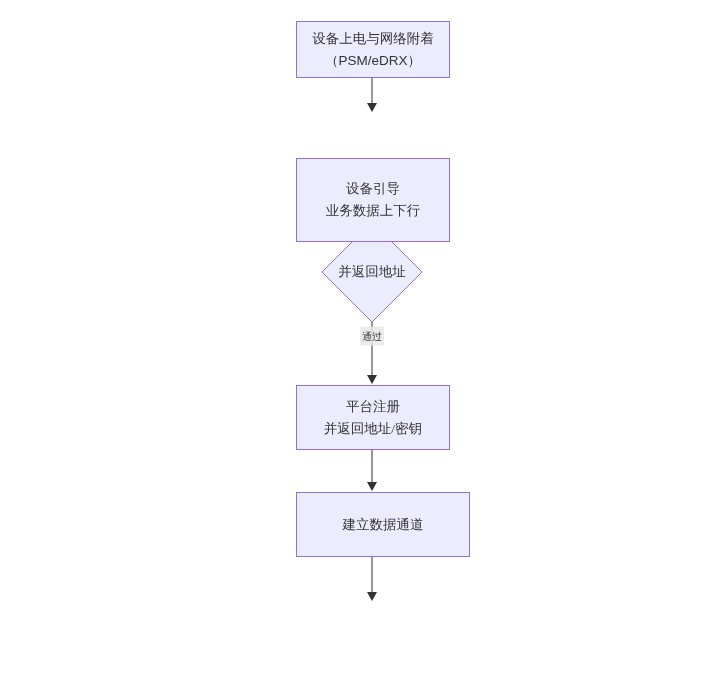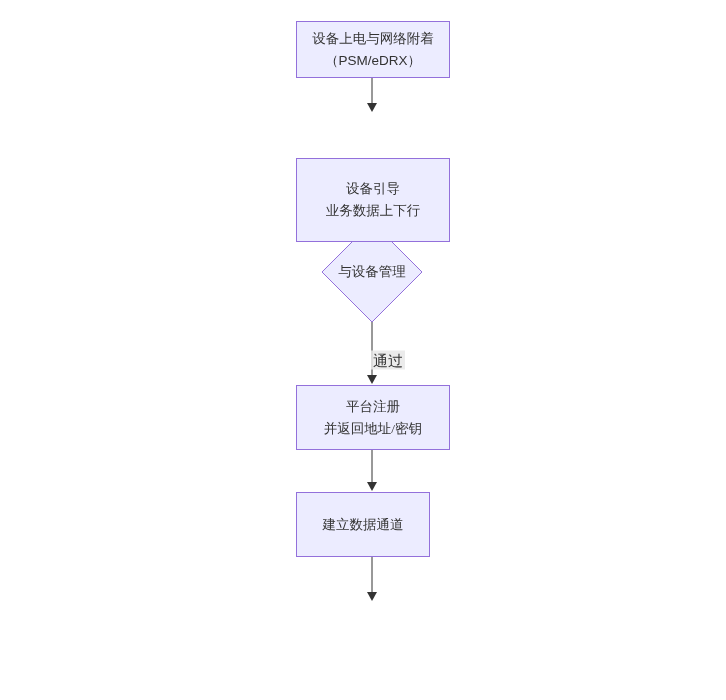--- a/index.html
+++ b/index.html
@@ -46,35 +46,34 @@
     display: flex;
     align-items: center;
     justify-content: center;
     color: #333333;
     font-size: 13.5px;
     white-space: nowrap;
   }
   .edge-label {
     position: absolute;
     left: 372px;
-    top: 360px;
+    top: 336px;
     transform: translate(-50%, -50%);
     background: rgba(232,232,232,0.85);
     color: #333333;
-    font-size: 15px;
+    font-size: 10px;
     line-height: 19px;
     padding: 0 2px;
     white-space: nowrap;
-    margin-left: 16px;
   }
   
   #node-power   { left: 296px; top: 21px;  width: 154px; height: 57px; }
   #node-boot    { left: 296px; top: 113px; width: 154px; height: 84px; margin-top: 45px; }
   #node-reg     { left: 296px; top: 385px; width: 154px; height: 65px; font-family: Liberation Serif, serif; }
-  #node-chan    { left: 296px; top: 492px; width: 134px; height: 65px; }
+  #node-chan    { left: 296px; top: 492px; width: 174px; height: 65px; }
   #node-biz     { left: 299px; top: 602px; width: 149px; height: 65px; }
 </style>
 </head>
 <body>
 
 <div class="canvas">
 
   <svg class="connectors" width="726" height="700" viewBox="0 0 726 700" xmlns="http://www.w3.org/2000/svg">
 
     <g>
@@ -109,21 +108,21 @@
     <span>设备上电与网络附着</span>
     <span>（PSM/eDRX）</span>
   </div>
 
   <div class="node-rect" id="node-boot">
     <span>设备引导</span>
     <span>业务数据上下行</span>
   </div>
 
   <div class="diamond-text">
-    <span>与设备管理</span>
+    <span>并返回地址</span>
   </div>
 
   <div class="edge-label">
     <span>通过</span>
   </div>
 
   <div class="node-rect" id="node-reg">
     <span>平台注册</span>
     <span>并返回地址/密钥</span>
   </div>

